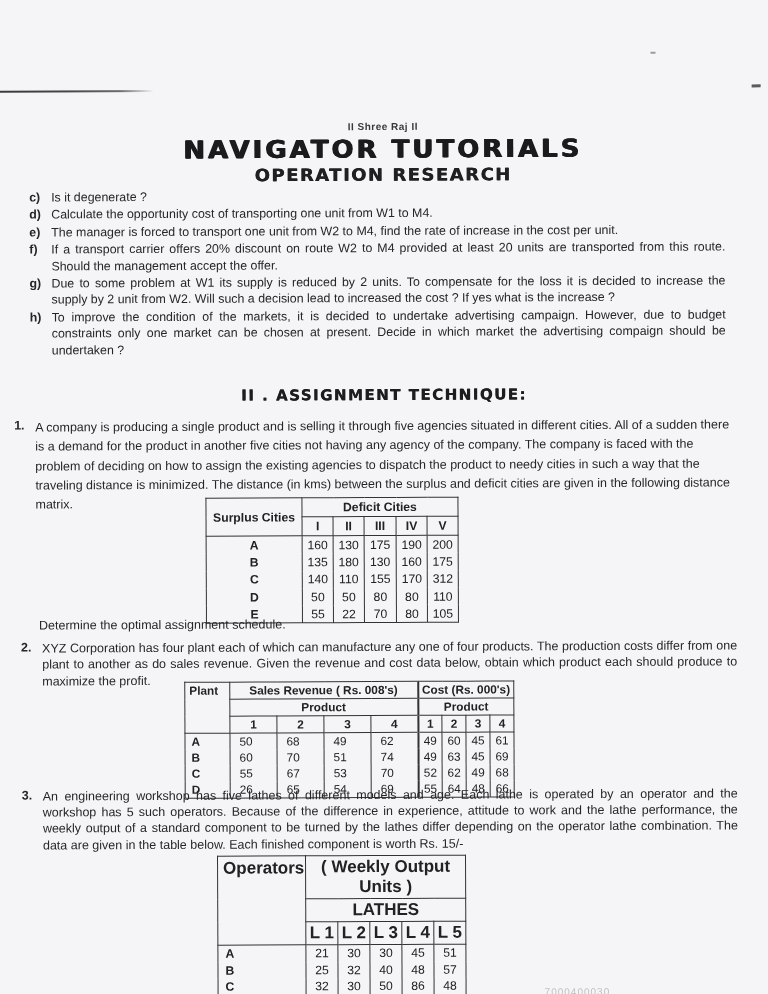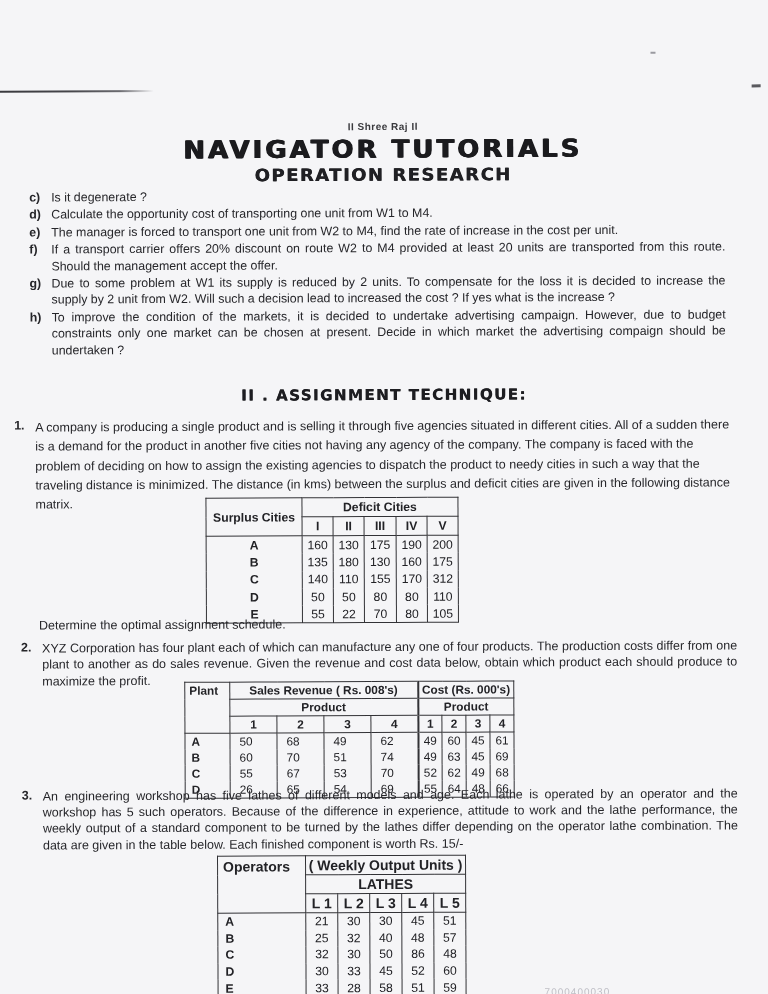--- a/index.html
+++ b/index.html
@@ -69,21 +69,21 @@
 
   #t2{position:absolute;top:681px;left:183px;width:329px;font-size:11.6px;}
   #t2 th{font-size:11.8px;height:14px;}
   #t2 tbody td{height:14px;font-size:11.8px;}
   #t2 td.rl{text-align:left;padding-left:6px;font-weight:bold;}
   #t2 tbody td:nth-child(n+2):nth-child(-n+5){text-align:left;padding-left:9px;}
   #t2 th.sep,#t2 tbody td:nth-child(6){border-left-width:2.4px;}
   #t2 th.corner{vertical-align:top;text-align:left;padding-left:4px;}
 
   #t3{position:absolute;top:855px;left:215px;width:248px;font-size:12px;}
-  #t3 th{font-size:14px;height:15px;}
+  #t3 th{font-size:17px;height:15px;}
   #t3 tbody td{height:14.6px;font-size:12.2px;}
   #t3 td.rl{text-align:left;padding-left:7px;font-weight:bold;}
   #t3 th.corner{vertical-align:top;text-align:left;padding-left:5px;padding-top:2px;}
 
   .footer-digits{position:absolute;top:987px;left:542px;font-size:10px;
     color:#bfbfc6;letter-spacing:1px;}
 </style>
 </head>
 <body>
 

